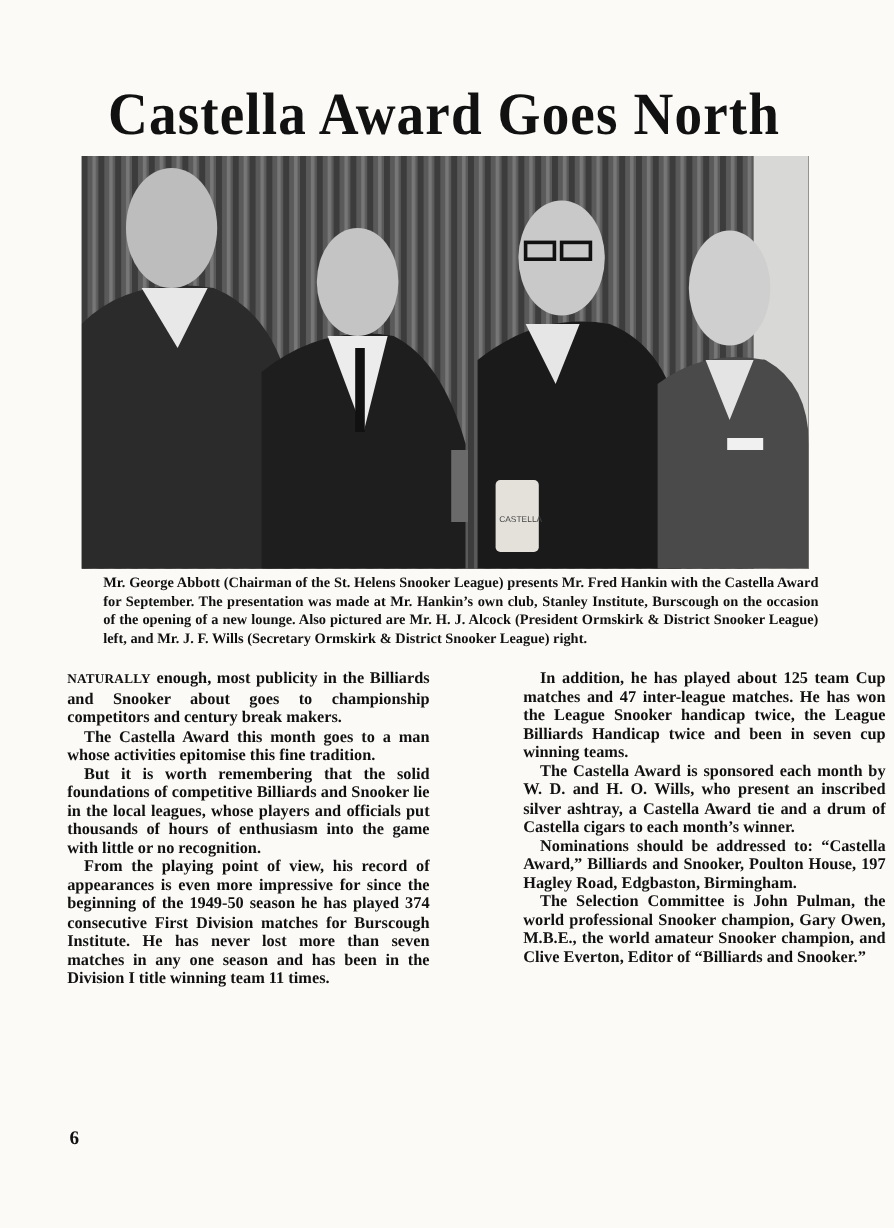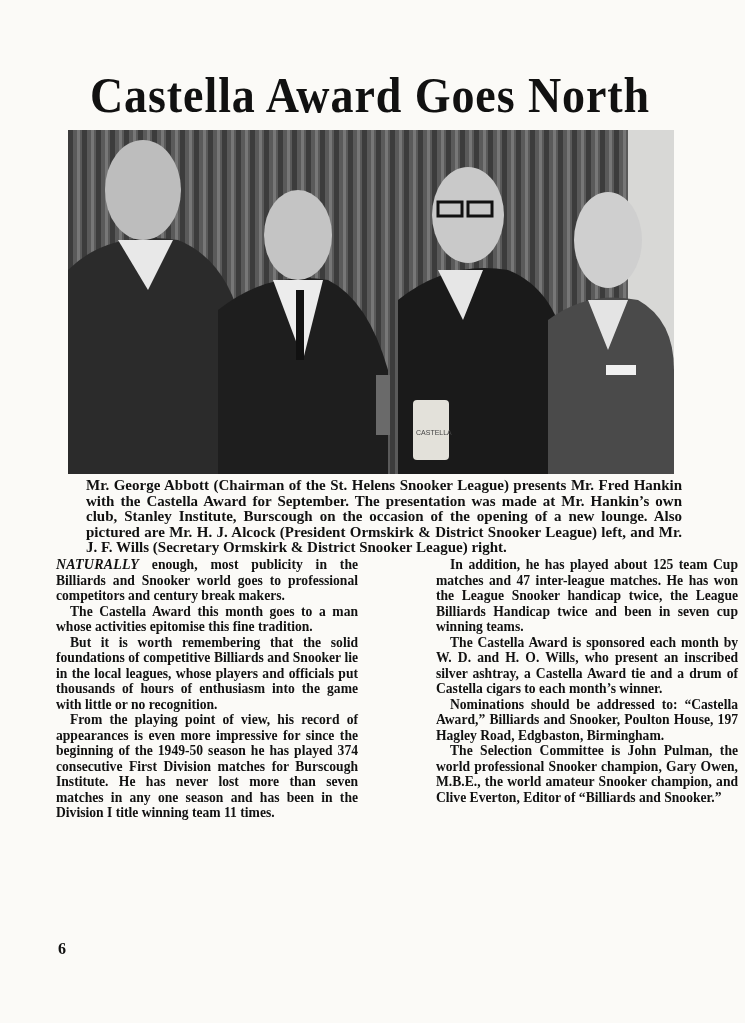--- a/index.html
+++ b/index.html
@@ -12,31 +12,31 @@
     font-family: "Liberation Serif", serif; font-weight: bold; font-size: 50px; line-height: 58px;
     letter-spacing: 1px; transform: scaleX(0.92); transform-origin: center; white-space: nowrap;
   }
   .photo {
     position: absolute; left: 68px; top: 130px; width: 606px; height: 344px;
     background: #3a3a3a; overflow: hidden;
   }
   .photo svg { display: block; width: 100%; height: 100%; }
   .caption {
     position: absolute; left: 86px; top: 478px; width: 596px;
-    font-weight: bold; font-size: 15px; line-height: 15.6px; text-align: justify;
+    font-weight: bold; font-size: 12px; line-height: 15.6px; text-align: justify;
   }
   .col {
     position: absolute; top: 557px; width: 302px;
     font-weight: bold; font-size: 13.6px; line-height: 15.5px; text-align: justify;
   }
   .col.left { left: 56px; }
   .col.right { left: 390px; top: 557px; width: 302px; margin-left: 46px; }
   .col p { margin: 0; text-indent: 14px; }
   .col p.first { text-indent: 0; }
-  .dropcap { font-size: 14px; letter-spacing: 0.2px; font-style: italic; }
+  .dropcap { font-size: 11px; letter-spacing: 0.2px; }
   .pageno {
     position: absolute; left: 58px; top: 940px; font-weight: bold; font-size: 16px;
   }
 </style>
 </head>
 <body>
 
 <div class="title">Castella Award Goes North</div>
 
 <div class="photo">
@@ -83,21 +83,21 @@
       <rect x="345" y="270" width="36" height="60" rx="4" fill="#e3e1da"></rect>
       <rect x="308" y="245" width="14" height="60" fill="#6a6a6a"></rect>
       <text x="348" y="305" font-size="7" fill="#444" font-family="Liberation Sans, sans-serif">CASTELLA</text>
     </g>
   </svg>
 </div>
 
 <div class="caption">Mr. George Abbott (Chairman of the St. Helens Snooker League) presents Mr. Fred Hankin with the Castella Award for September. The presentation was made at Mr. Hankin’s own club, Stanley Institute, Burscough on the occasion of the opening of a new lounge. Also pictured are Mr. H. J. Alcock (President Ormskirk &amp; District Snooker League) left, and Mr. J. F. Wills (Secretary Ormskirk &amp; District Snooker League) right.</div>
 
 <div class="col left">
-  <p class="first"><span class="dropcap">NATURALLY</span><span> enough, most publicity in the Billiards and Snooker world goes to professional competitors and century break makers.</span></p>
+  <p class="first"><span class="dropcap">NATURALLY</span><span> enough, most publicity in the Billiards and Snooker about goes to championship competitors and century break makers.</span></p>
   <p>The Castella Award this month goes to a man whose activities epitomise this fine tradition.</p>
   <p>But it is worth remembering that the solid foundations of competitive Billiards and Snooker lie in the local leagues, whose players and officials put thousands of hours of enthusiasm into the game with little or no recognition.</p>
   <p>From the playing point of view, his record of appearances is even more impressive for since the beginning of the 1949-50 season he has played 374 consecutive First Division matches for Burscough Institute.  He has never lost more than seven matches in any one season and has been in the Division I title winning team 11 times.</p>
 </div>
 
 <div class="col right">
   <p>In addition, he has played about 125 team Cup matches and 47 inter-league matches. He has won the League Snooker handicap twice, the League Billiards Handicap twice and been in seven cup winning teams.</p>
   <p>The Castella Award is sponsored each month by W. D. and H. O. Wills, who present an inscribed silver ashtray, a Castella Award tie and a drum of Castella cigars to each month’s winner.</p>
   <p>Nominations should be addressed to: “Castella Award,” Billiards and Snooker, Poulton House, 197 Hagley Road, Edgbaston, Birmingham.</p>
   <p>The Selection Committee is John Pulman, the world professional Snooker champion, Gary Owen, M.B.E., the world amateur Snooker champion, and Clive Everton, Editor of “Billiards and Snooker.”</p>

